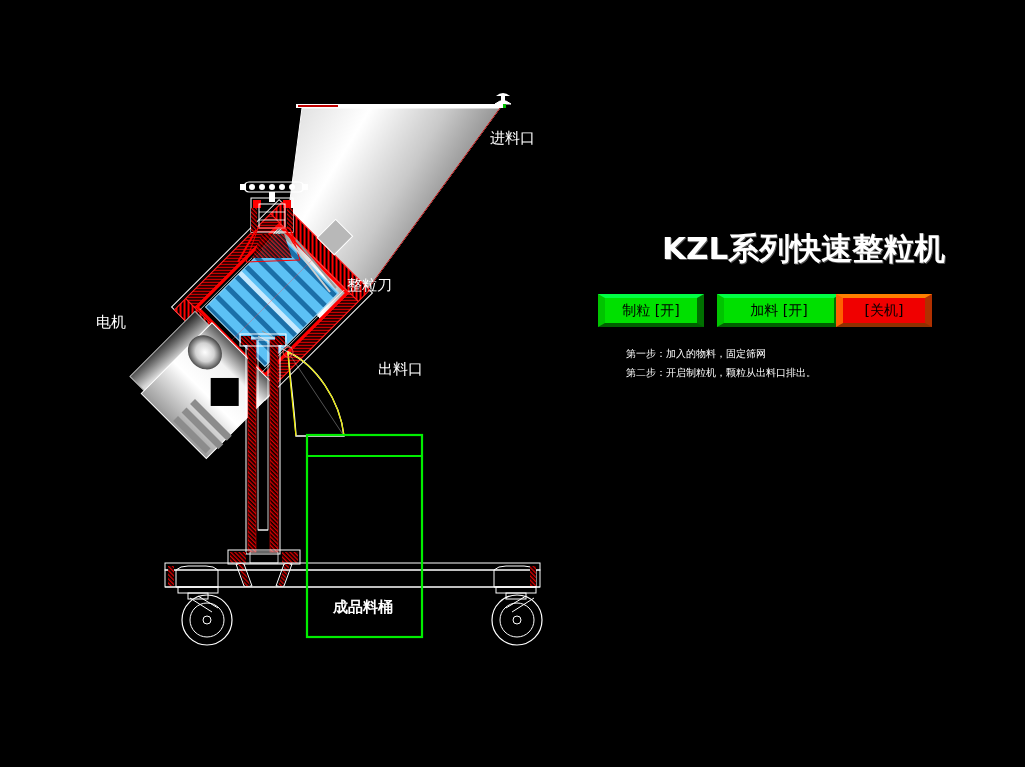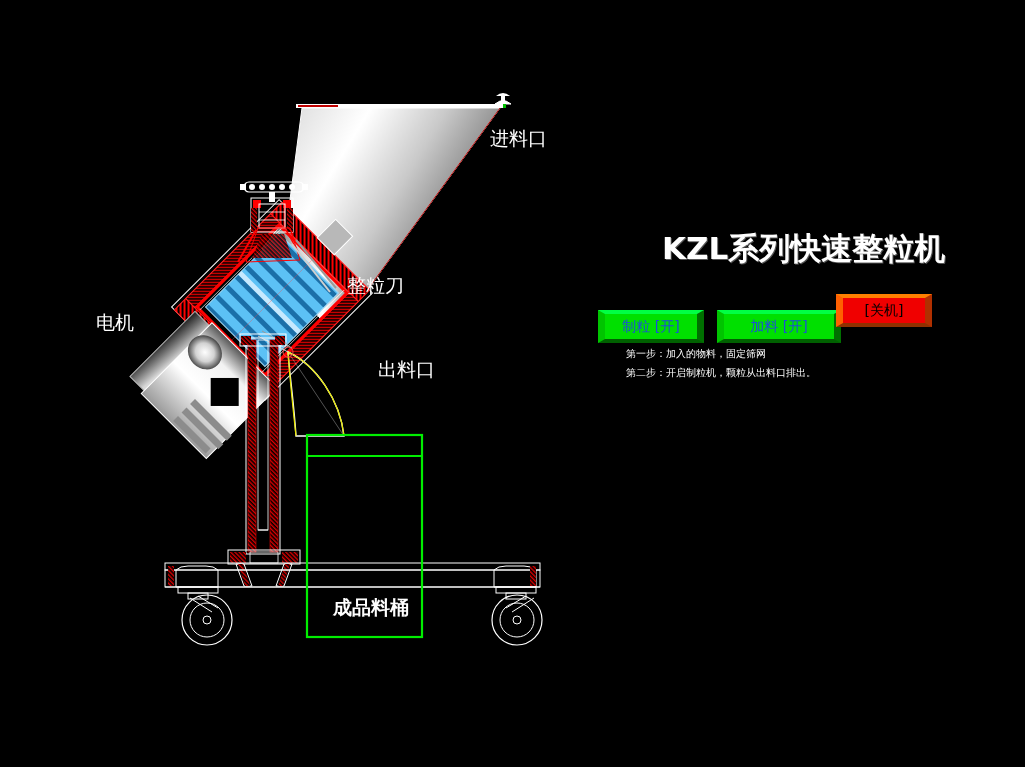--- a/index.html
+++ b/index.html
@@ -9,21 +9,21 @@
     font-family:"DejaVu Sans","Liberation Sans",sans-serif;
     background:#000;color:#fff;
   }
   #stage{position:absolute;left:0;top:0;width:1025px;height:767px;background:#000;}
 
   
   #machine{position:absolute;left:0;top:0;width:620px;height:700px;}
 
   
   .dlabel{
-    position:absolute;color:#ffffff;font-size:19px;line-height:15px;
+    position:absolute;color:#ffffff;font-size:15px;line-height:15px;
     white-space:nowrap;font-family:"DejaVu Sans","Liberation Sans",sans-serif;
   }
 
   
   #panel{position:absolute;left:590px;top:215px;width:420px;height:210px;}
 
   #title{
     position:absolute;left:72px;top:13px;width:260px;text-align:center;
     font-size:31px;font-weight:bold;color:#ffffff;letter-spacing:0px;
     font-family:"DejaVu Sans","Liberation Sans",sans-serif;
@@ -38,22 +38,21 @@
     font-size:14px;color:#000;white-space:nowrap;
     font-family:"DejaVu Sans","Liberation Sans",sans-serif;
     cursor:pointer;
   }
   .btn-green{
     background:#00e000;
     border-top:4px solid #00ff44;
     border-left:7px solid #00c400;
     border-right:7px solid #007000;
     border-bottom:4px solid #006000;
-    color:#1d4ed8;
-    margin-top:16px;
+    color:#000000;
   }
   .btn-red{
     background:#f00000;
     border-top:4px solid #ff7f00;
     border-left:7px solid #ff6000;
     border-right:7px solid #b03000;
     border-bottom:4px solid #903000;
     color:#000;
   }
   #btn-granulate{left:0px;width:106px;}

